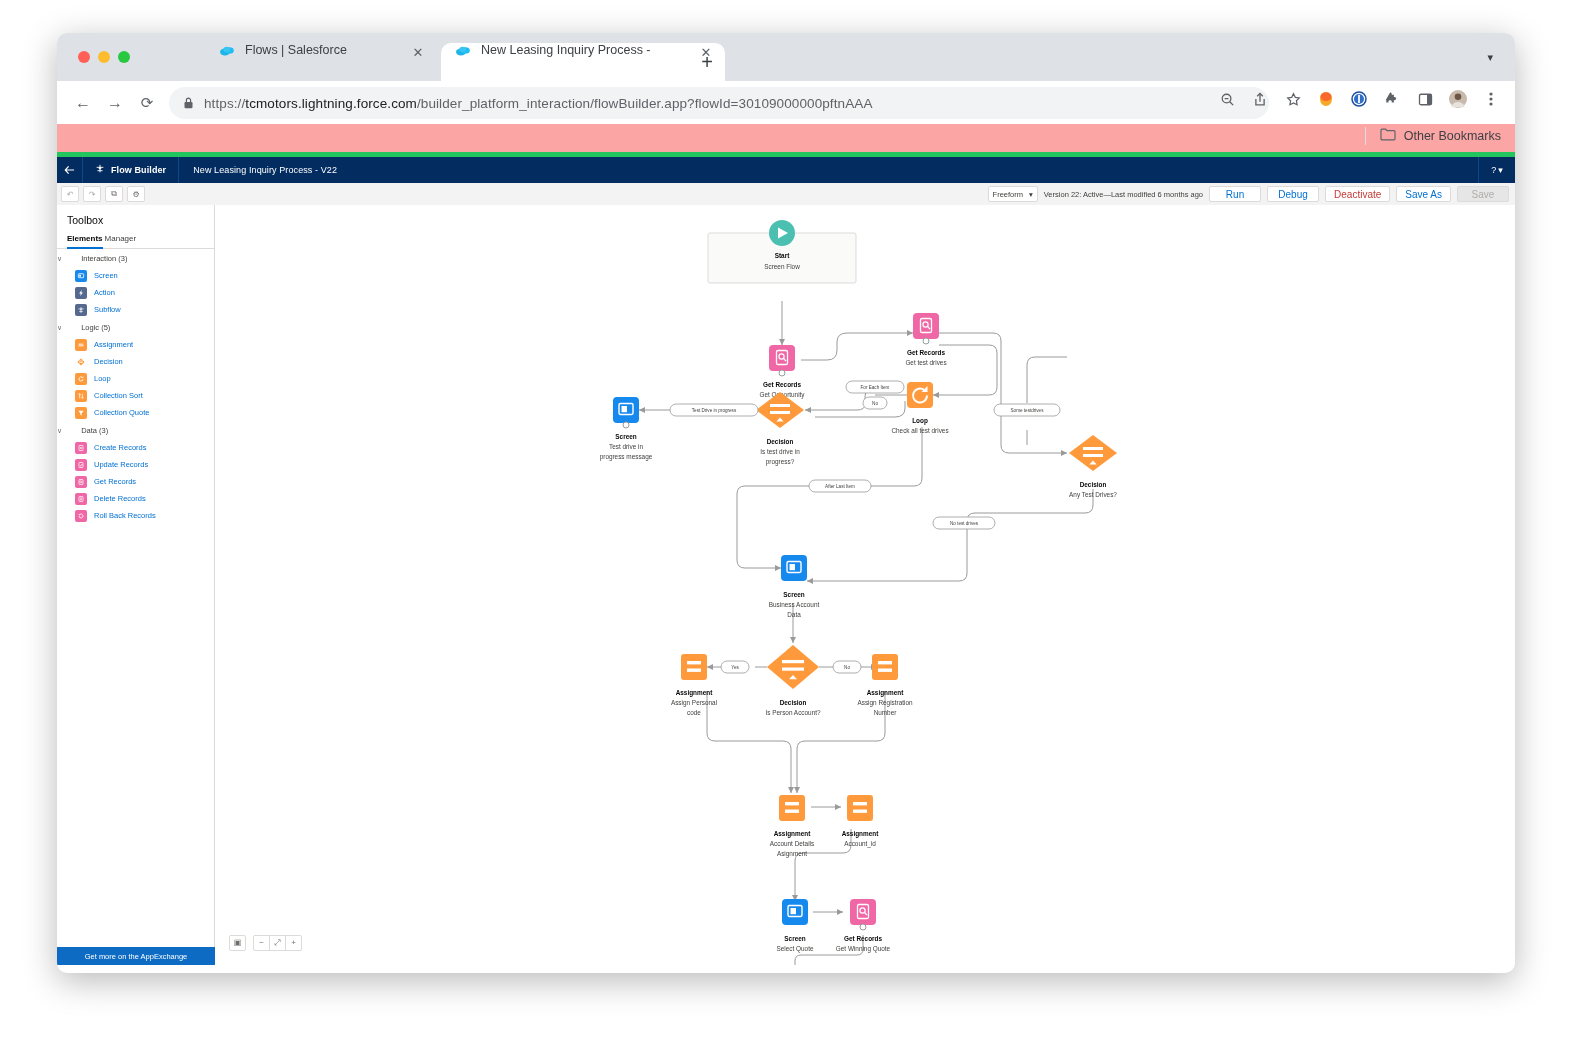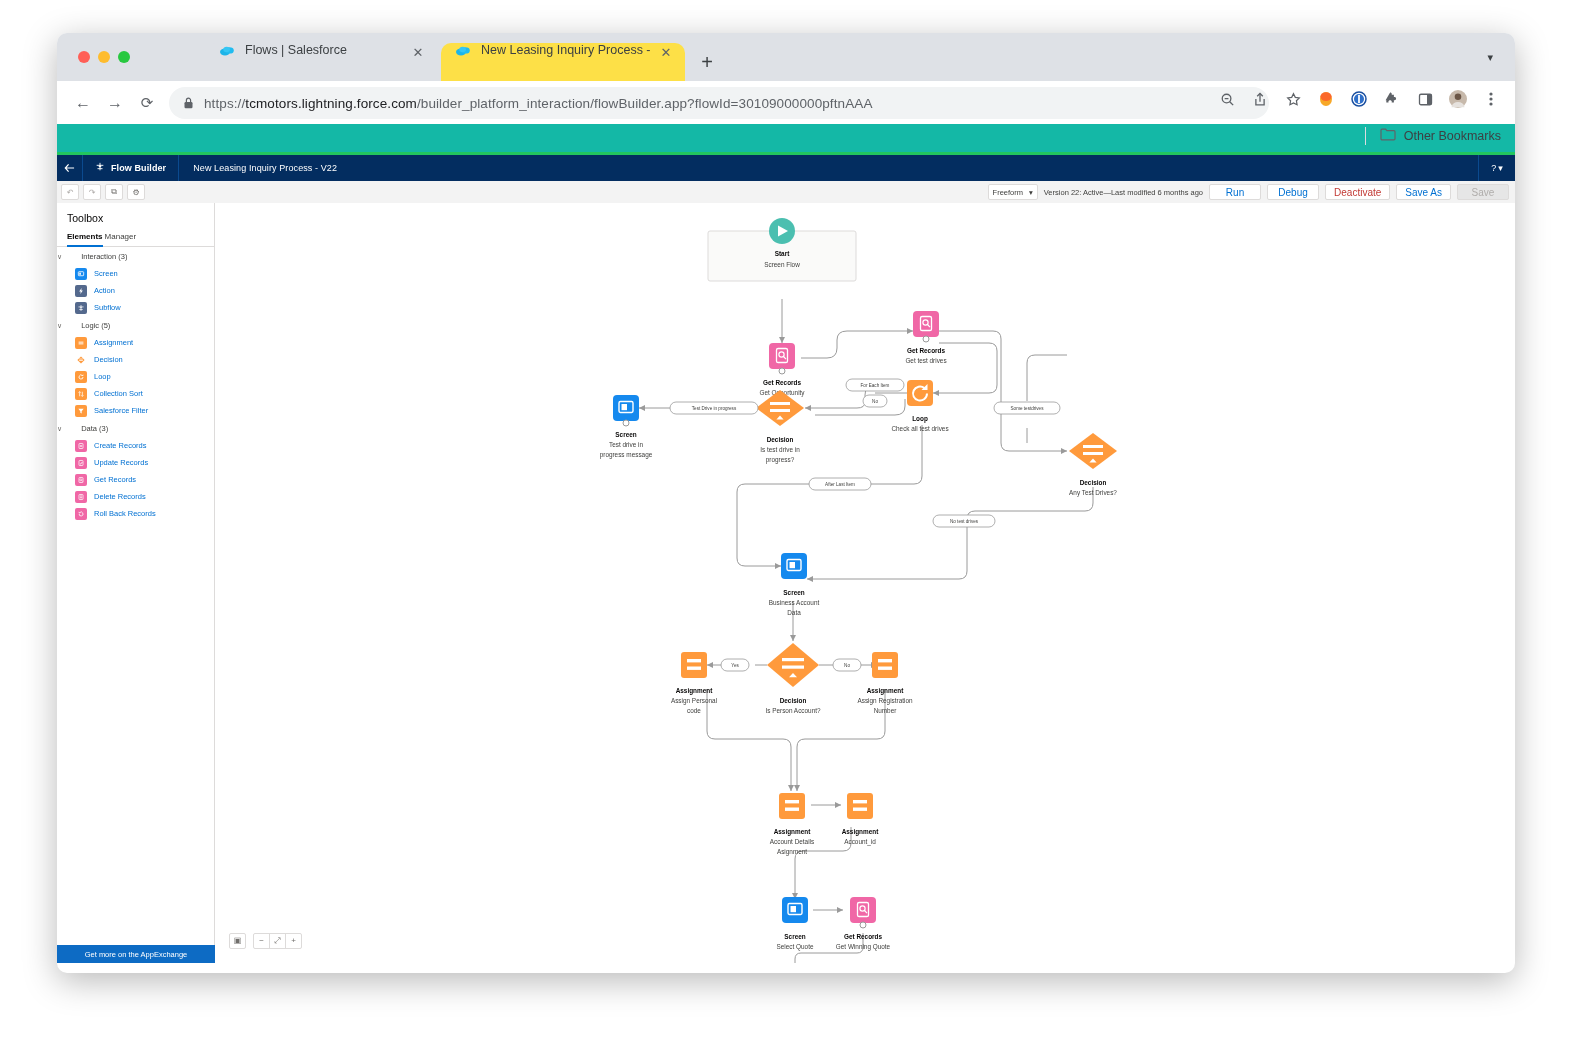--- a/index.html
+++ b/index.html
@@ -14,40 +14,40 @@
   }
 
   
   .tabstrip{height:48px;background:#dee1e6;position:relative;}
   .traffic{position:absolute;left:21px;top:18px;display:flex;gap:8px;}
   .dot{width:12px;height:12px;border-radius:50%;}
   .dot.r{background:#ff5f57;}.dot.y{background:#febc2e;}.dot.g{background:#28c840;}
 
   .tab{position:absolute;top:10px;height:38px;border-radius:10px 10px 0 0;display:flex;padding:0 10px 0 14px;box-sizing:border-box;}
   .tab.inactive{left:148px;width:232px;background:#dee1e6;}
-  .tab.active{left:384px;width:244px;background:#fde047;}
+  .tab.active{left:384px;width:284px;background:#ffffff;}
   .tab .favicon{width:16px;height:16px;flex:0 0 16px;margin-right:10px;}
   .tab .ttl{flex:1;font-size:12.5px;color:#3c4043;white-space:nowrap;overflow:hidden;text-overflow:clip;}
   .tab .xclose{width:18px;height:18px;flex:0 0 18px;display:flex;align-items:center;justify-content:center;color:#5f6368;font-size:13px;}
   .newtab{position:absolute;left:639px;top:18px;width:22px;height:22px;display:flex;align-items:center;justify-content:center;color:#3c4043;font-size:20px;line-height:1;}
   .tabchevron{position:absolute;right:22px;top:18px;color:#3c4043;font-size:11px;}
 
   
   .navbar{height:43px;background:#ffffff;position:relative;}
   .navbtn{position:absolute;top:10px;width:24px;height:24px;display:flex;align-items:center;justify-content:center;color:#5f6368;font-size:16px;}
   .nb-back{left:14px;}.nb-fwd{left:46px;}.nb-reload{left:78px;font-size:15px;}
   .urlbar{position:absolute;left:112px;top:6px;width:1100px;height:32px;background:#f1f3f4;border-radius:16px;display:flex;align-items:center;padding:0 14px;box-sizing:border-box;}
   .lockicon{margin-right:10px;display:flex;}
   .urltext{font-size:13.5px;color:#202124;white-space:nowrap;letter-spacing:.1px;}
   .urltext .g{color:#5f6368;}
   .omni-icons{position:absolute;right:14px;top:8px;display:flex;align-items:center;gap:13px;}
   .omni-icons .oi{width:20px;height:20px;display:flex;align-items:center;justify-content:center;color:#5f6368;}
 
   
-  .bmbar{height:28px;background:#14b8a6;position:relative;border-bottom:3px solid #22c55e;}
+  .bmbar{height:28px;background:#fca5a5;position:relative;border-bottom:5px solid #22c55e;}
   .bm-right{position:absolute;right:14px;top:3px;display:flex;align-items:center;gap:8px;}
   .bm-sep{width:1px;height:18px;background:#dadce0;margin-right:6px;}
   .bm-label{font-size:12.5px;color:#3c4043;}
 
   
   #sfapp{position:relative;height:808px;background:#ffffff;}
 
   .sfheader{height:26px;background:#032d60;display:flex;align-items:center;color:#fff;position:relative;}
   .sfh-back{width:25px;display:flex;align-items:center;justify-content:center;font-size:12px;}
   .sfh-div{width:1px;height:26px;background:#0b4a8f;}
@@ -345,21 +345,21 @@
             </svg>
           </span>
         <span>Collection Sort</span>
       </div>
       <div class="el">
         <span class="elico ic-orange">
             <svg viewBox="0 0 12 12">
               <path d="M2 2.6h8L7 6.2v3.4L5 8.6V6.2z" fill="#fff"></path>
             </svg>
           </span>
-        <span>Salesforce Filter</span>
+        <span>Collection Quote</span>
       </div>
 
       <div class="grp">
         <span class="chev">∨</span>
         <span>Data (3)</span>
       </div>
       <div class="el">
         <span class="elico ic-pink">
             <svg viewBox="0 0 12 12">
               <rect x="3" y="2.2" width="6" height="7.6" rx="1" fill="none" stroke="#fff" stroke-width="1.1"></rect>

